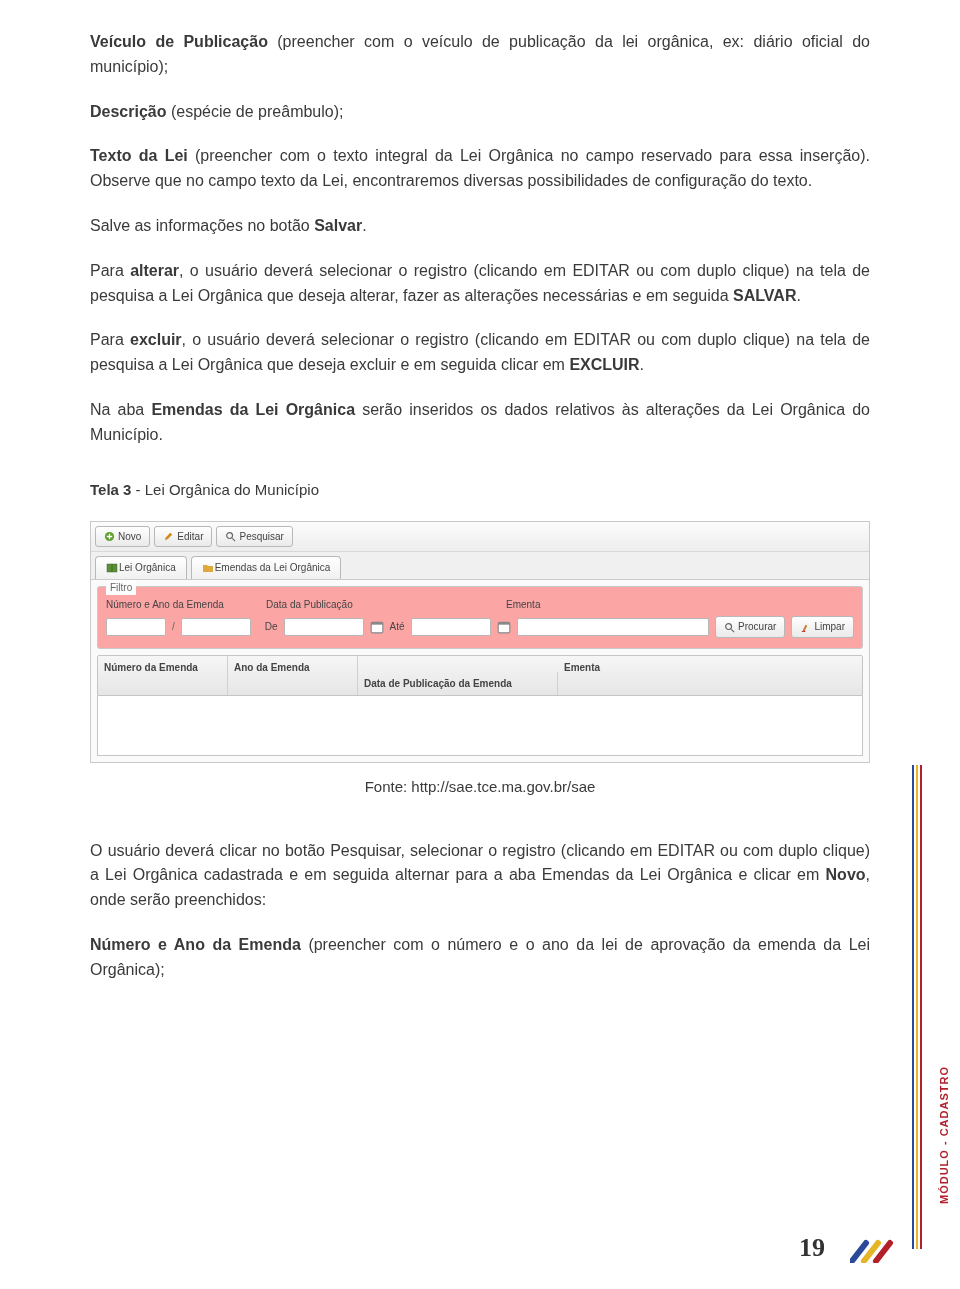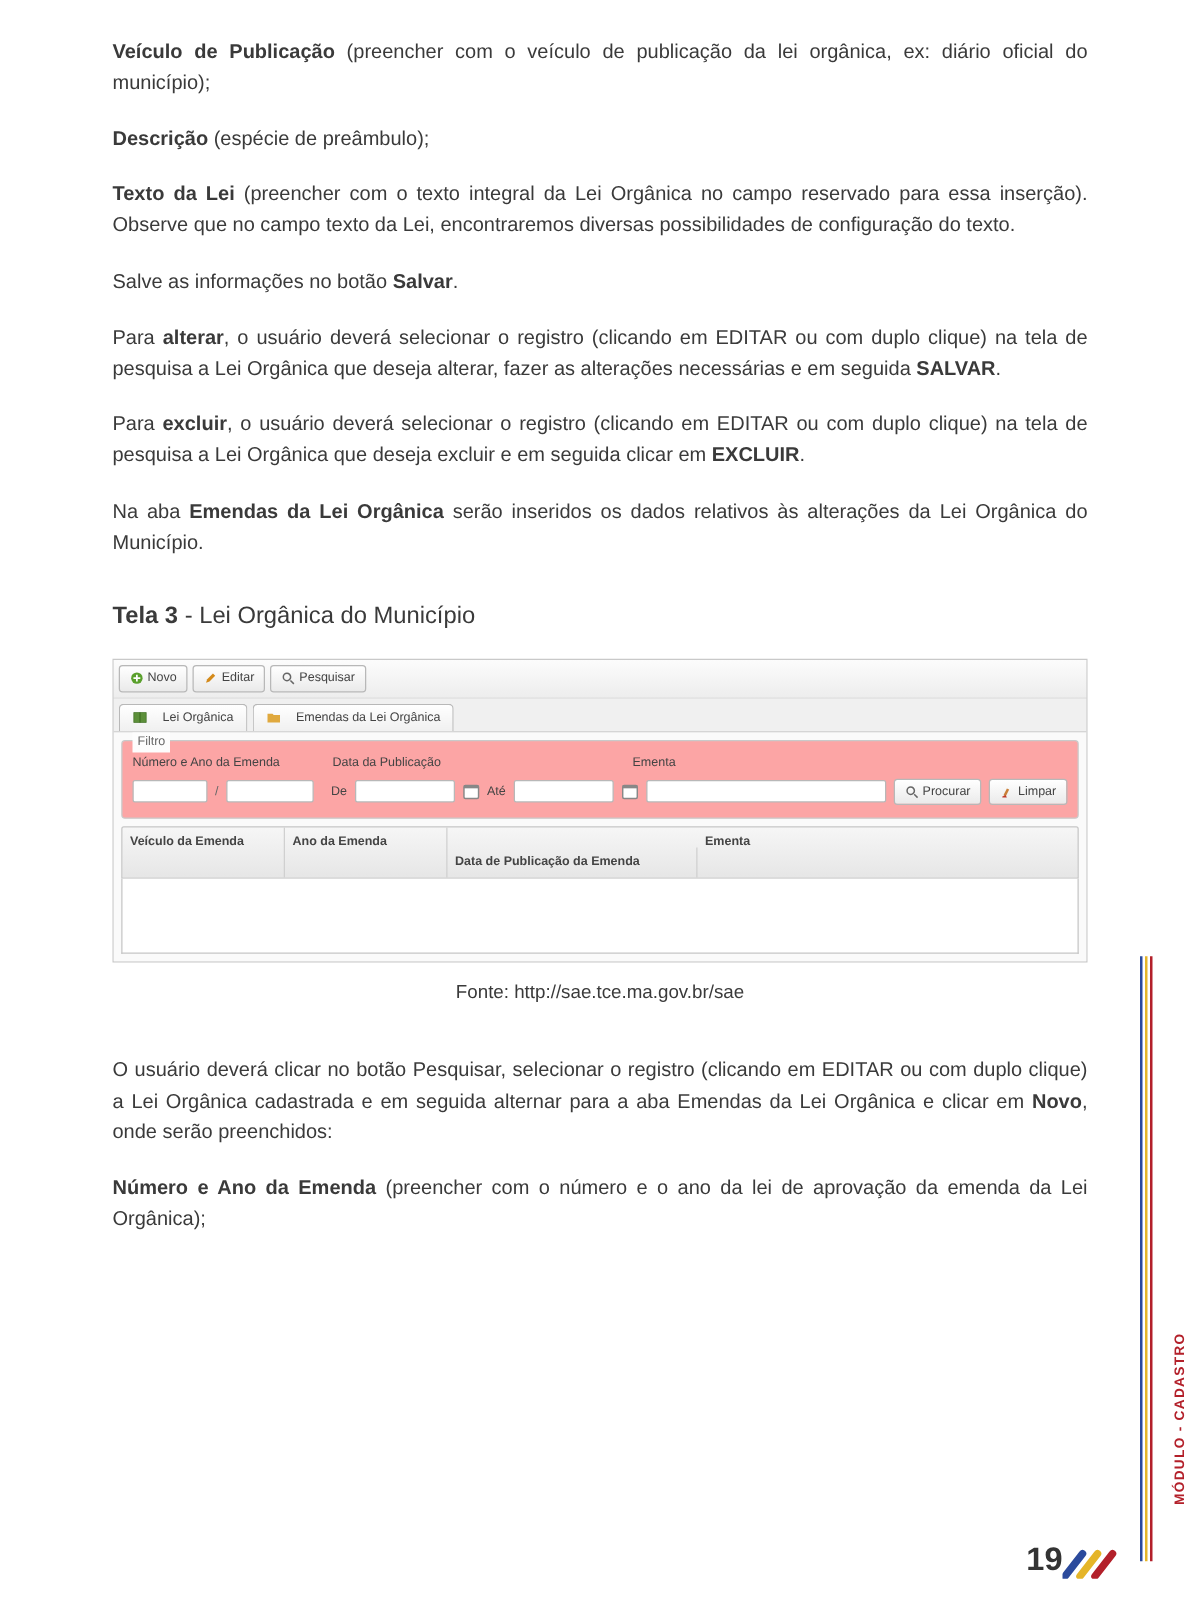--- a/index.html
+++ b/index.html
@@ -11,21 +11,21 @@
     min-height: 1289px;
   }
   .page {
     padding: 30px 90px 120px 90px;
     font-size: 16px;
     line-height: 1.55;
     text-align: justify;
   }
   .page p { margin-bottom: 20px; }
   .page strong { font-weight: 700; }
-  .caption { font-size: 19px; margin-top: 30px; margin-bottom: 8px; text-align: left; }
+  .caption { font-size: 15px; margin-top: 30px; margin-bottom: 8px; text-align: left; }
   .source { font-size: 15px; margin-top: 12px; text-align: center; }
 
   
   .ui {
     border: 1px solid #c9c9c9;
     background: #fafafa;
     width: 100%;
     font-size: 10px;
     color: #444;
     font-family: Tahoma, Arial, sans-serif;
@@ -57,21 +57,21 @@
     background: linear-gradient(#fff,#eaeaea);
     cursor: default;
   }
   .ui-btn svg, .ui-btn .ico { width: 11px; height: 11px; display: block; }
   .ui-tabs {
     display: flex; gap: 4px; padding: 4px 4px 0 4px;
     border-bottom: 1px solid #ccc;
     background: #f0f0f0;
   }
   .ui-tab {
-    display: flex; align-items: center; gap: 12px;
+    display: flex; align-items: center; gap: 1px;
     padding: 3px 10px;
     border: 1px solid #b8b8b8;
     border-bottom: none;
     border-radius: 4px 4px 0 0;
     background: linear-gradient(#fff,#f0f0f0);
   }
   .ui-panel { padding: 6px; background: #fafafa; }
   .fieldset {
     border: 1px solid #c9c9c9;
     border-radius: 3px;
@@ -126,21 +126,21 @@
   .stripe.red { background: #b3202a; }
 
   .side-label {
     position: absolute; right: 10px; bottom: 85px;
     writing-mode: vertical-rl; transform: rotate(180deg);
     font-size: 11px; letter-spacing: 1px; color: #b3202a; font-weight: 600;
   }
 
   .footer-mark {
     position: absolute; right: 56px; bottom: 26px;
-    display: flex; align-items: flex-end; gap: 0;
+    display: flex; align-items: flex-end; gap: 25px; font-family: Liberation Serif, serif;
   }
   .page-num { font-size: 26px; font-weight: 700; color: #333; }
   .slashes svg { display: block; }
 </style>
 </head>
 <body>
 
 <div class="page">
 
   <p>
@@ -248,21 +248,21 @@
             <svg class="ico" viewBox="0 0 12 12">
                 <path d="M3 9l3-6 2 1-3 6z" fill="#c9803a"></path>
                 <path d="M2 10l3-1 1 2-4 0z" fill="#c0392b"></path>
               </svg>
             <span>Limpar</span>
           </div>
         </div>
       </div>
 
       <div class="grid-head">
-        <div class="gh c1">Veículo da Emenda</div>
+        <div class="gh c1">Número da Emenda</div>
         <div class="gh c2">Ano da Emenda</div>
         <div class="gh c3">Data de Publicação da Emenda</div>
         <div class="gh c4">Ementa</div>
       </div>
       <div class="grid-body"></div>
     </div>
   </div>
 
   <p class="source">Fonte: http://sae.tce.ma.gov.br/sae</p>
 

